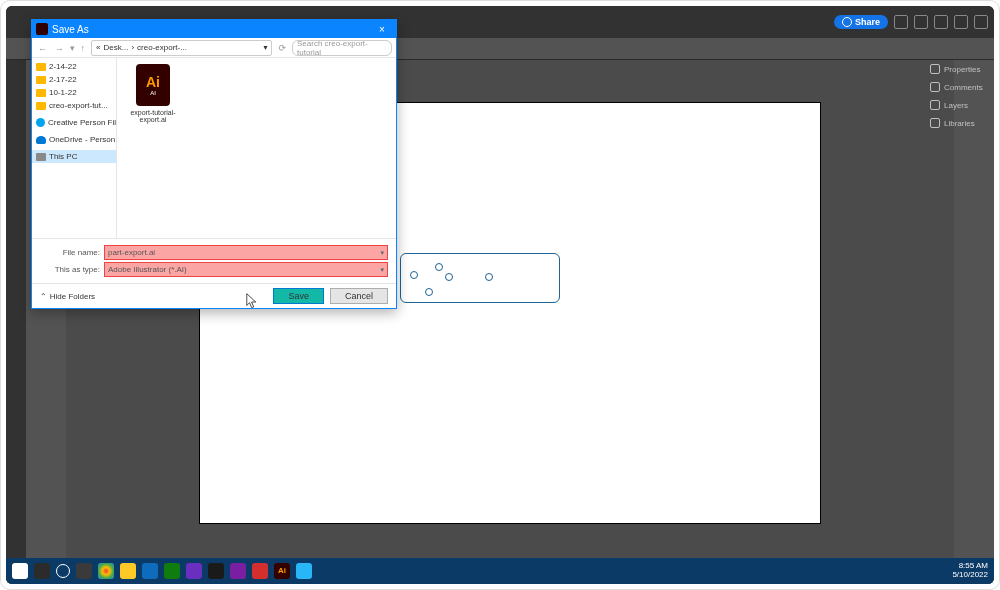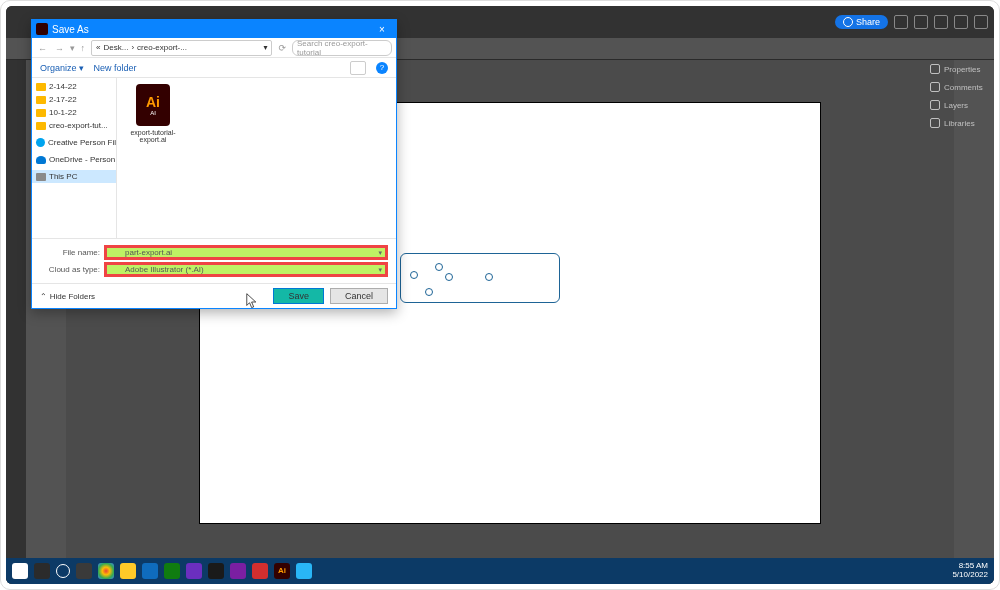--- a/index.html
+++ b/index.html
@@ -1,20 +1,20 @@
 <!DOCTYPE html>
 <html><head>
 <meta charset="utf-8">
 <style>
   * { box-sizing: border-box; margin: 0; padding: 0; font-family: "Segoe UI", Tahoma, sans-serif; }
   body { width: 1000px; height: 590px; background: #fff; overflow: hidden; position: relative; border-radius: 10px; border:1px solid #ddd;}
 
   
   .ai-window { position: absolute; left: 5px; top: 5px; right: 5px; bottom: 5px; background: #323232; border-radius: 6px; overflow: hidden; display:flex; flex-direction:column;}
-  .ai-menubar { height: 32px; background: #323232; display:flex; align-items:center; justify-content:flex-end; padding:0 6px; gap:6px;}
+  .ai-menubar { height: 32px; background: #323232; display:flex; align-items:center; justify-content:flex-end; padding:0 6px; gap:6px;font-weight:bold;}
   .share-btn { background:#1473e6; color:#fff; font-size:9px; padding:2px 8px; border-radius:10px; display:flex; align-items:center; gap:3px;}
   .share-btn::before{content:"";width:8px;height:8px;border:1.4px solid #fff;border-radius:50%;display:inline-block;}
   .topbar-icon{width:14px;height:14px;border:1px solid #888;border-radius:2px;}
   .ai-toolbar { height: 22px; background: #535353; border-bottom:1px solid #2a2a2a;}
   .ai-body { flex:1; display:flex; position:relative;padding-left:20px;}
   .ai-left { width: 40px; background:#535353;}
   .ai-center { flex:1; background:#4b4b4b; display:flex; align-items:center; justify-content:center;}
   .ai-right { width: 40px; background:#535353;}
   .ai-panels { position:absolute; right:0; top:0; width:70px;}
   .panel-tab{display:flex;align-items:center;gap:4px;color:#c0c0c0;font-size:8px;padding:4px 6px;}
@@ -61,21 +61,21 @@
 
   .content-pane{flex:1;padding:6px;display:flex;align-items:flex-start;}
   .file-item{width:60px;text-align:center;font-size:7px;color:#333;}
   .ai-thumb{width:34px;height:42px;background:#330000;border-radius:4px;margin:0 auto 3px;display:flex;flex-direction:column;align-items:center;justify-content:center;color:#ff9a00;}
   .ai-thumb .big{font-size:14px;font-weight:bold;}
   .ai-thumb .sm{font-size:6px;color:#fff;}
 
   .dlg-fields{border-top:1px solid #e5e5e5;padding:4px 8px;font-size:8px;color:#555;}
   .field-row{display:flex;align-items:center;margin:2px 0;gap:4px;}
   .field-row label{width:60px;text-align:right;}
-  .field-row .combo{flex:1;border:3px solid #ef4444;height:15px;padding:0 18px;display:flex;align-items:center;position:relative;background:#bef264;}
+  .field-row .combo{flex:1;border:1px solid #ef4444;height:15px;padding:0 3px;display:flex;align-items:center;position:relative;background:#fca5a5;}
   .field-row .combo::after{content:"▾";position:absolute;right:3px;color:#666;font-size:7px;}
   .option-block{margin-left:64px;margin-top:3px;}
   .cloud-btn{border:1px solid #adadad;background:#e1e1e1;padding:2px 6px;font-size:8px;display:inline-block;}
   .chk-row{display:flex;align-items:center;gap:3px;margin:2px 0;color:#888;font-size:8px;}
   .chk{width:9px;height:9px;border:1px solid #bbb;}
   .radio{width:9px;height:9px;border:1px solid #bbb;border-radius:50%;}
   .range-input{border:1px solid #ccc;width:55px;height:13px;padding:0 2px;margin-left:12px;}
 
   .dlg-footer{display:flex;align-items:center;padding:4px 8px;gap:6px;border-top:1px solid #e5e5e5;}
   .hide-folders{font-size:8px;color:#333;display:flex;align-items:center;gap:3px;}
@@ -154,27 +154,20 @@
     <div class="breadcrumb">
       <span>«</span>
       <span>Desk...</span>
       <span>›</span>
       <span>creo-export-...</span>
       <span style="margin-left:auto">▾</span>
     </div>
     <span class="nav-arrow">⟳</span>
     <div class="search-box">Search creo-export-tutorial</div>
   </div>
-  <div class="dlg-toolbar">
-    <span><span>Organize</span> ▾</span>
-    <span>New folder</span>
-    <span class="spacer"></span>
-    <span class="view-btn"></span>
-    <span class="help-btn">?</span>
-  </div>
   <div class="dlg-body">
     <div class="nav-pane">
       <div class="nav-item">
           <span class="ficon"></span>
           <span>2-14-22</span>
         </div>
       <div class="nav-item">
           <span class="ficon"></span>
           <span>2-17-22</span>
         </div>
@@ -214,21 +207,21 @@
     </div>
   </div>
   <div class="dlg-fields">
     <div class="field-row">
       <label>File name:</label>
       <div class="combo">
           <span>part-export.ai</span>
         </div>
     </div>
     <div class="field-row">
-      <label>Cloud as type:</label>
+      <label>This as type:</label>
       <div class="combo">
           <span>Adobe Illustrator (*.AI)</span>
         </div>
     </div>
   </div>
   <div class="dlg-footer">
     <div class="hide-folders">
         <span>⌃</span>
         <span>Hide Folders</span>
       </div>

